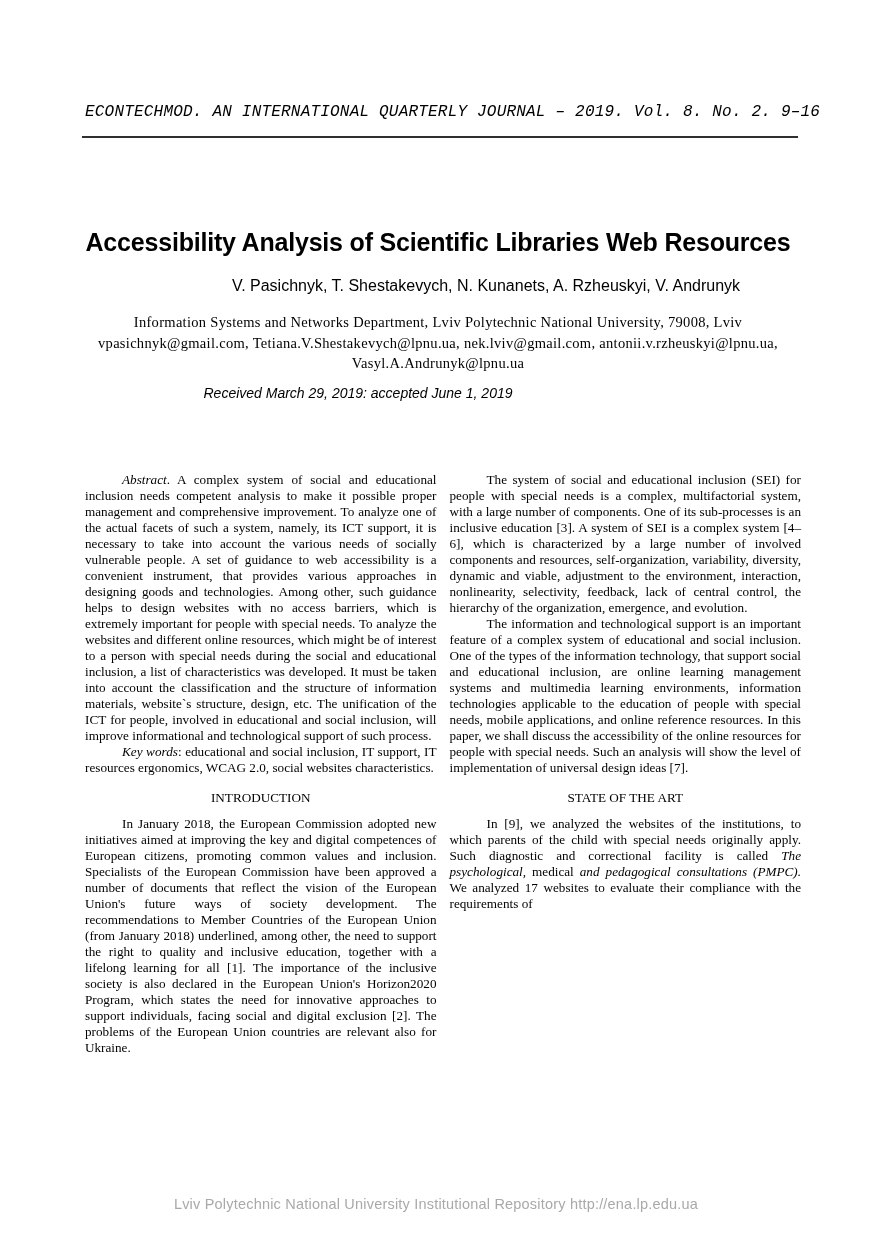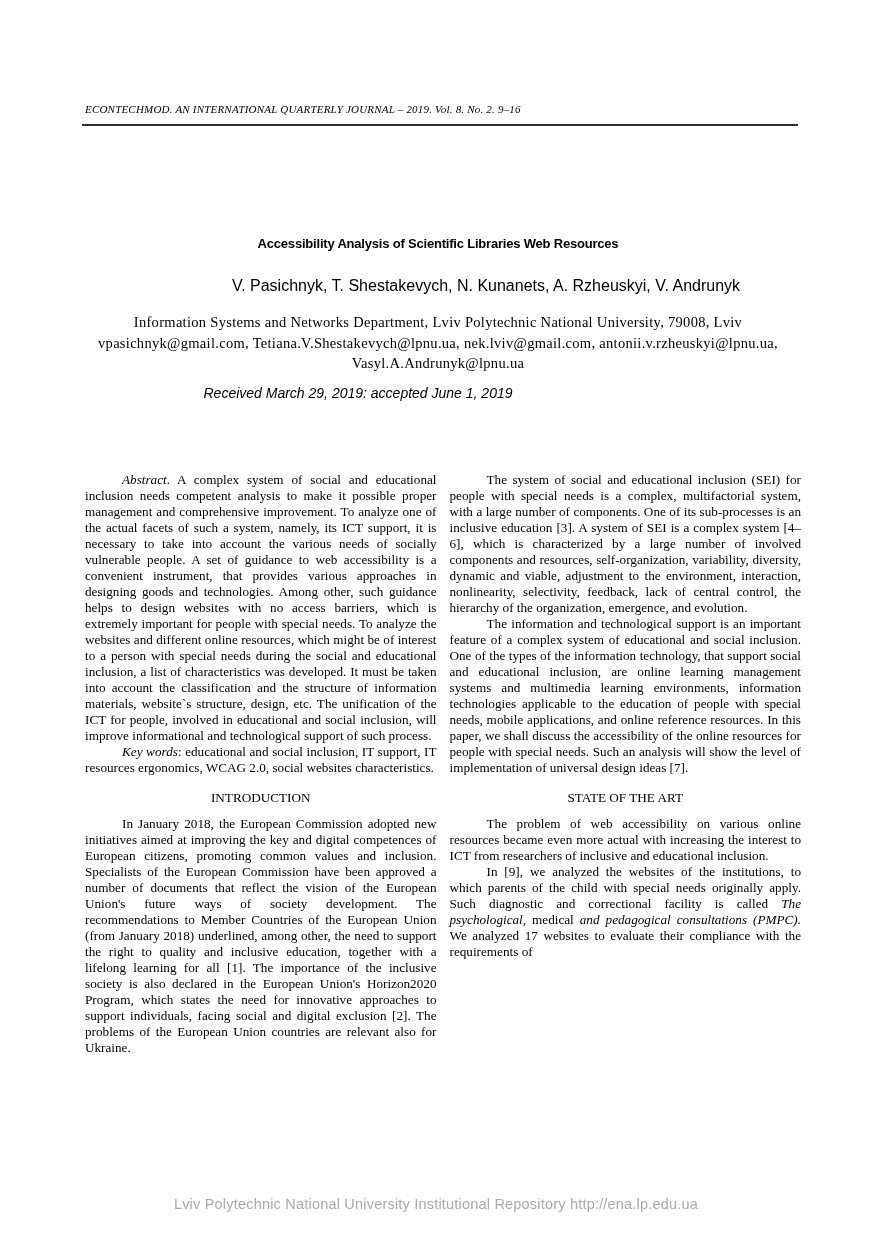--- a/index.html
+++ b/index.html
@@ -11,38 +11,38 @@
     font-family: "Liberation Serif", serif;
     position: relative;
     overflow: hidden;
   }
   .journal-header {
     position: absolute;
     top: 103px;
     left: 82px;
     width: 713px;
     border-bottom: 2px solid #2f2f2f;
-    padding-bottom: 9px;
+    padding-bottom: 15px;
     padding-left: 3px;
-    font-family: Liberation Serif, serif;
+    font-family: Liberation Mono, monospace;
     font-style: italic;
-    font-size: 11px;
+    font-size: 16px;
     letter-spacing: 0.2px;
     white-space: nowrap;
   }
   .paper-title {
     position: absolute;
-    top: 236px;
+    top: 228px;
     left: 0;
     width: 876px;
     margin: 0;
     text-align: center;
     font-family: "Liberation Sans", sans-serif;
     font-weight: bold;
-    font-size: 13px;
+    font-size: 25px;
     letter-spacing: -0.2px;
   }
   .authors {
     position: absolute;
     top: 277px;
     left: 0;
     width: 876px;
     text-align: center;
     font-family: "Liberation Sans", sans-serif;
     font-size: 16px;
@@ -132,21 +132,20 @@
       <p class="para"><span class="it">Abstract</span><span>. A complex system of social and educational inclusion needs competent analysis to make it possible proper management and comprehensive improvement. To analyze one of the actual facets of such a system, namely, its ICT support, it is necessary to take into account the various needs of socially vulnerable people. A set of guidance to web accessibility is a convenient instrument, that provides various approaches in designing goods and technologies. Among other, such guidance helps to design websites with no access barriers, which is extremely important for people with special needs. To analyze the websites and different online resources, which might be of interest to a person with special needs during the social and educational inclusion, a list of characteristics was developed. It must be taken into account the classification and the structure of information materials, website`s structure, design, etc. The unification of the ICT for people, involved in educational and social inclusion, will improve informational and technological support of such process.</span></p>
       <p class="para"><span class="it">Key words</span><span>: educational and social inclusion, IT support, IT resources ergonomics, WCAG 2.0, social websites characteristics.</span></p>
       <p class="para heading">INTRODUCTION</p>
       <p class="para">In January 2018, the European Commission adopted new initiatives aimed at improving the key and digital competences of European citizens, promoting common values and inclusion. Specialists of the European Commission have been approved a number of documents that reflect the vision of the European Union's future ways of society development. The recommendations to Member Countries of the European Union (from January 2018) underlined, among other, the need to support the right to quality and inclusive education, together with a lifelong learning for all [1]. The importance of the inclusive society is also declared in the European Union's Horizon2020 Program, which states the need for innovative approaches to support individuals, facing social and digital exclusion [2]. The problems of the European Union countries are relevant also for Ukraine.</p>
     </div>
 
     <div class="col">
       <p class="para">The system of social and educational inclusion (SEI) for people with special needs is a complex, multifactorial system, with a large number of components. One of its sub-processes is an inclusive education [3]. A system of SEI is a complex system [4–6], which is characterized by a large number of involved components and resources, self-organization, variability, diversity, dynamic and viable, adjustment to the environment, interaction, nonlinearity, selectivity, feedback, lack of central control, the hierarchy of the organization, emergence, and evolution.</p>
       <p class="para">The information and technological support is an important feature of a complex system of educational and social inclusion. One of the types of the information technology, that support social and educational inclusion, are online learning management systems and multimedia learning environments, information technologies applicable to the education of people with special needs, mobile applications, and online reference resources. In this paper, we shall discuss the accessibility of the online resources for people with special needs. Such an analysis will show the level of implementation of universal design ideas [7].</p>
       <p class="para heading">STATE OF THE ART</p>
-      <p class="para">The problem of web accessibility on various online resources became even more actual with increasing the interest to ICT from researchers of inclusive and educational inclusion.</p>
       <p class="para"><span>In [9], we analyzed the websites of the institutions, to which parents of the child with special needs originally apply. Such diagnostic and correctional facility is called </span><span class="it">The psychological,</span><span> medical </span><span class="it">and pedagogical consultations (PMPC).</span><span> We analyzed 17 websites to evaluate their compliance with the requirements of</span></p>
     </div>
 
   </div>
 
   <footer class="repo-footer">Lviv Polytechnic National University Institutional Repository http://ena.lp.edu.ua</footer>
 
 </div>
 
 </body></html>

